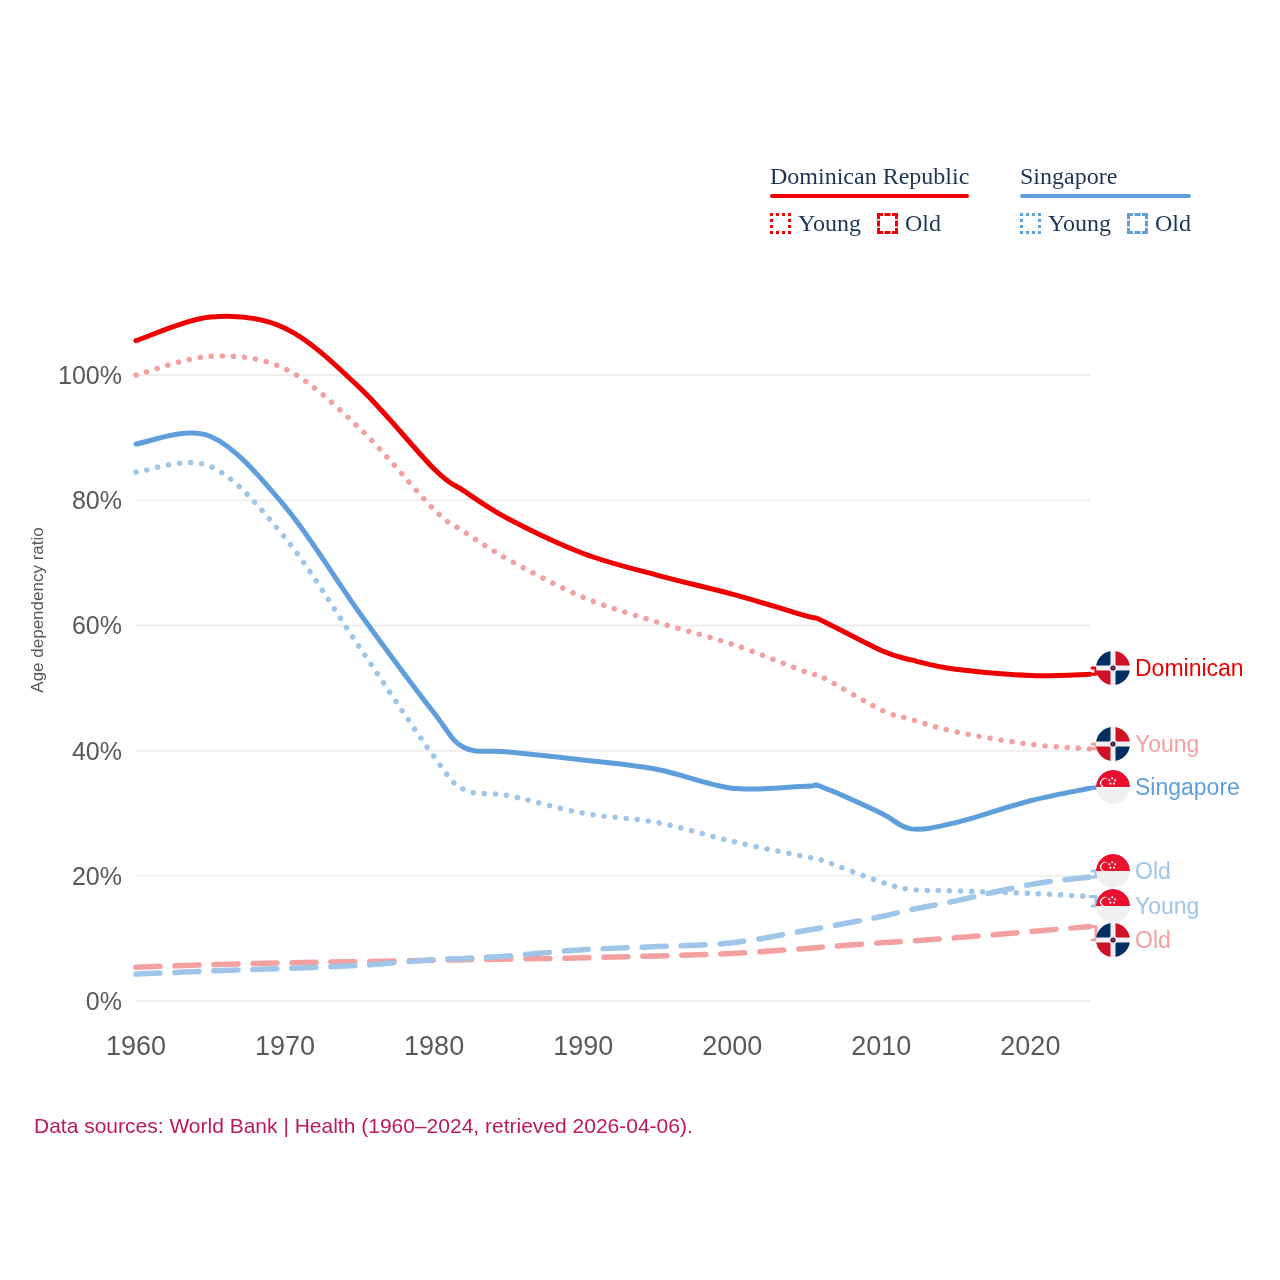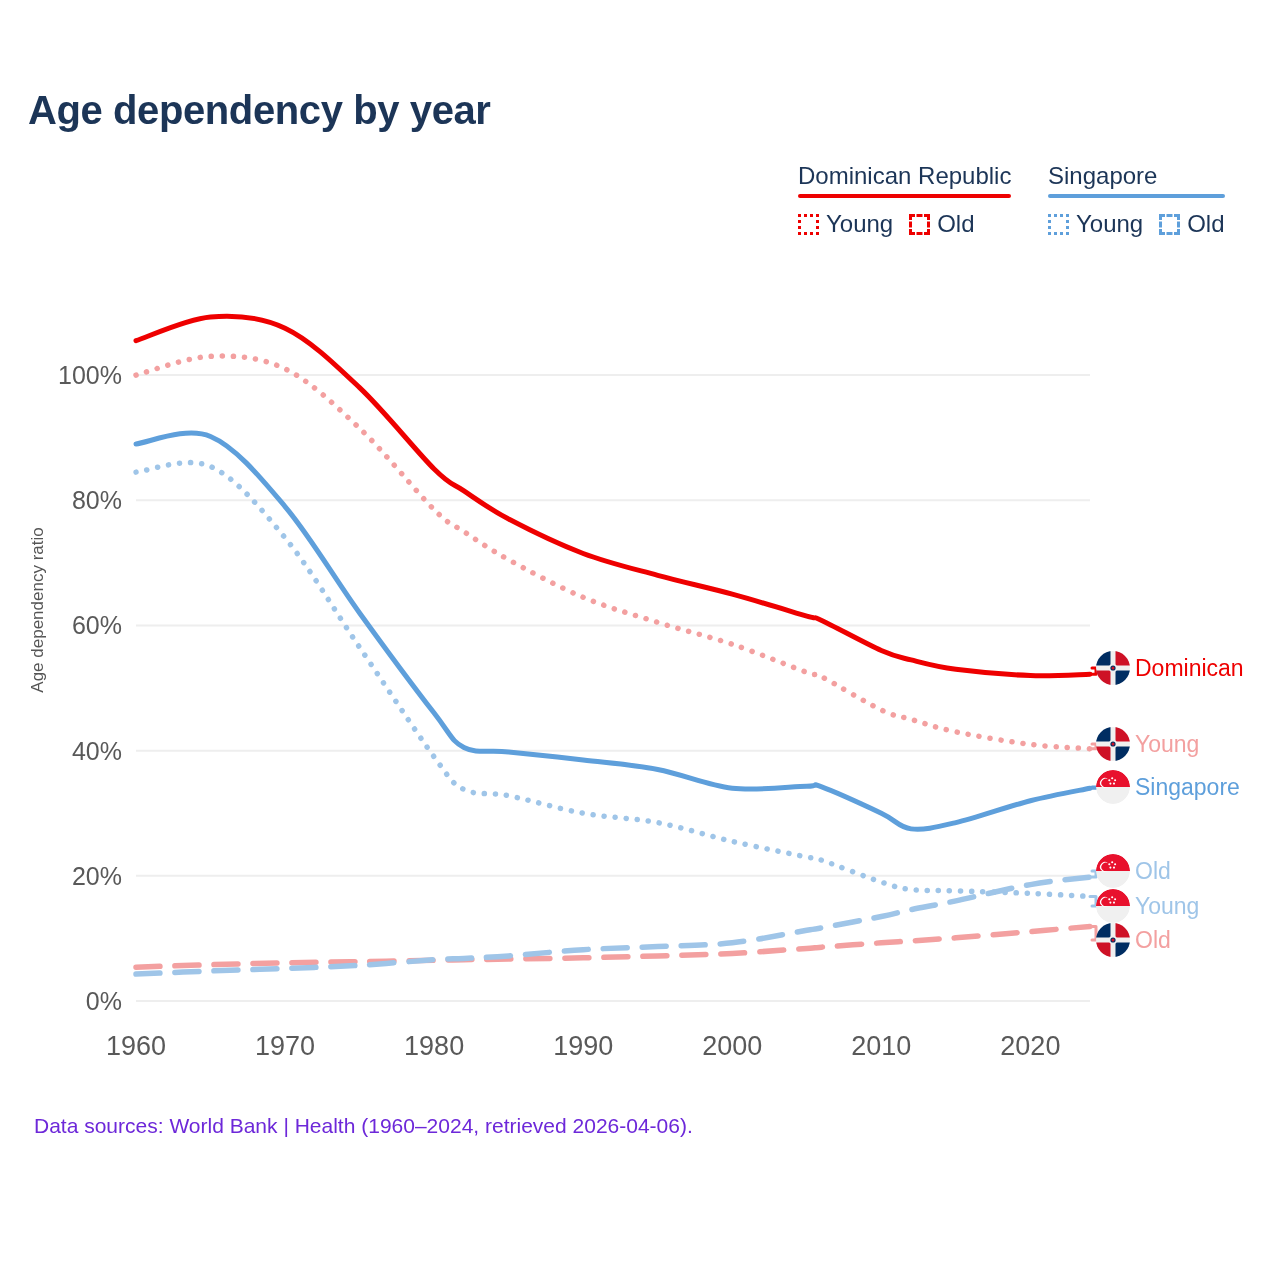--- a/index.html
+++ b/index.html
@@ -30,24 +30,25 @@
     font-size: 40px;
     font-weight: bold;
     color: #1c3557;
     letter-spacing: -0.4px;
     white-space: nowrap;
   }
 
   
   .legend {
     position: absolute;
-    left: 798px;
+    left: 770px;
     top: 162px;
     width: 470px;
     height: 80px;
+    font-family: Liberation Serif, serif;
   }
   .legend-group { position: absolute; top: 0; }
   .legend-group.dr { left: 0px; }
   .legend-group.sg { left: 250px; }
 
   .legend-country {
     font-size: 24px;
     color: #1c3557;
     white-space: nowrap;
     line-height: 28px;
@@ -153,31 +154,30 @@
     flex: 0 0 auto;
     position: relative;
   }
 
   
   .footer {
     position: absolute;
     left: 34px;
     top: 1106px;
     font-size: 21px;
-    color: #6d28d9;
+    color: #be185d;
     line-height: 40px;
   }
   .footer div { white-space: nowrap; }
 </style>
 </head>
 <body>
 
 <div id="root">
 
-  <div class="title">Age dependency by year</div>
 
   <div class="legend">
     <div class="legend-group dr">
       <div class="legend-country">Dominican Republic</div>
       <div class="legend-rule red"></div>
       <div class="legend-items">
         <div class="legend-item">
           <span class="swatch dotted-red"></span>
           <span class="legend-label">Young</span>
         </div>

